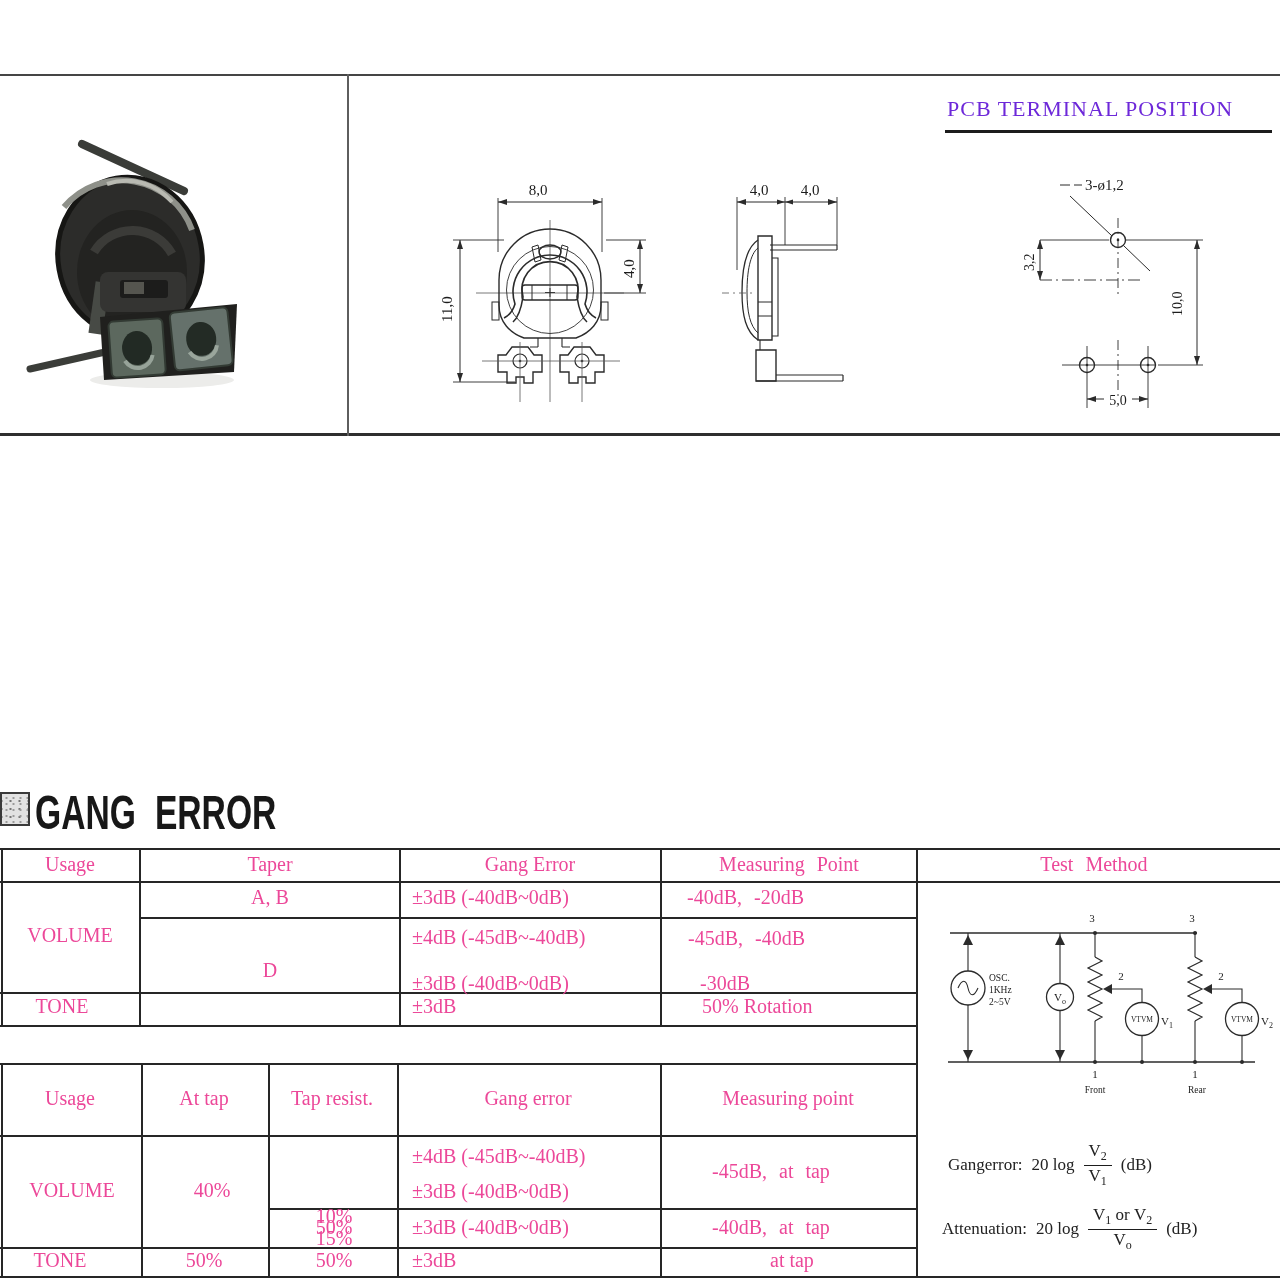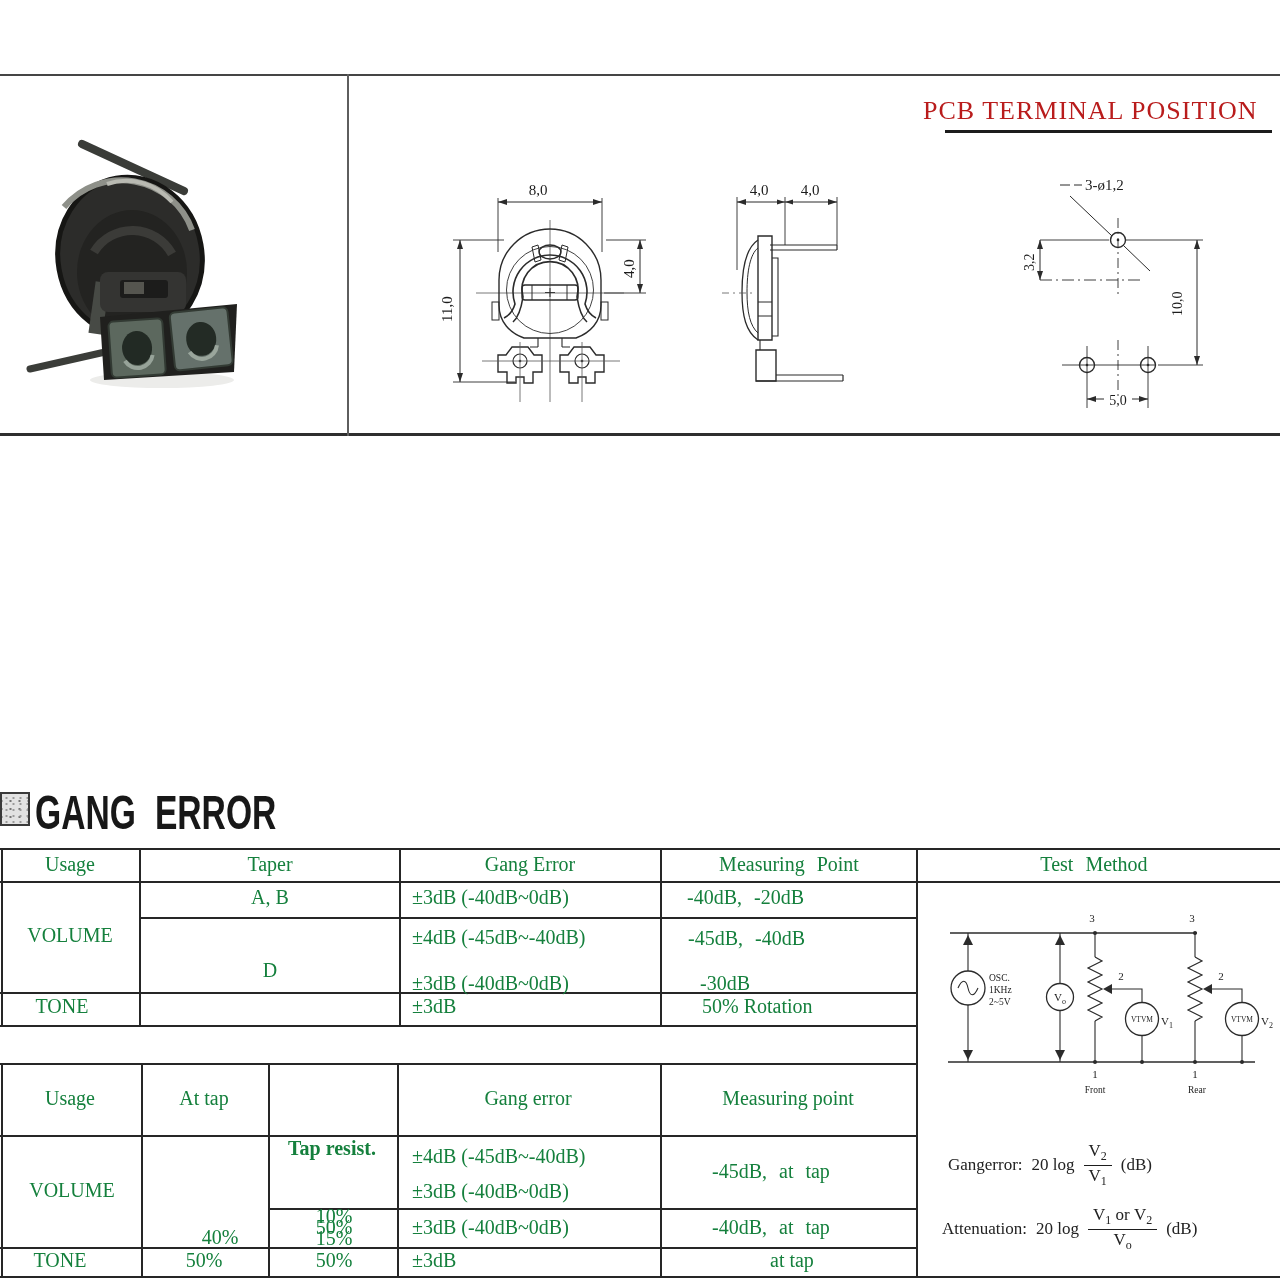--- a/index.html
+++ b/index.html
@@ -1,27 +1,27 @@
 <!DOCTYPE html>
 <html><head>
 <meta charset="utf-8">
 <style>
   html,body{margin:0;padding:0;background:#fff;}
   #page{position:relative;width:1280px;height:1280px;background:#ffffff;
         font-family:"Liberation Serif",serif;color:#161616;overflow:hidden;}
   .hl,.vl{position:absolute;background:#262626;}
   .hl{height:2px;} .vl{width:2px;}
   .frame{position:absolute;background:#454545;}
-  .t{position:absolute;font-size:20px;line-height:1.25;white-space:nowrap;color:#15803d;}
+  .t{position:absolute;font-size:20px;line-height:1.25;white-space:nowrap;color:#ec4899;}
   .tc{transform:translateX(-50%);}
   .ws{word-spacing:7px;}
   svg{position:absolute;}
   svg text{font-family:"Liberation Serif",serif;fill:#1c1c1c;}
-  #pcb-heading{position:absolute;left:923px;top:96px;font-size:26px;letter-spacing:1px;
-               color:#b91c1c;white-space:nowrap;}
+  #pcb-heading{position:absolute;left:947px;top:96px;font-size:22px;letter-spacing:1px;
+               color:#6d28d9;white-space:nowrap;}
   #pcb-underline{position:absolute;left:945px;top:130px;width:327px;height:3px;background:#1c1c1c;}
   #gang-icon{position:absolute;left:0px;top:792px;width:26px;height:30px;border:2px solid #3a3a3a;
              background-color:#e2e2e2;
              background-image:radial-gradient(#9a9a9a 1px,transparent 1.3px),
                               radial-gradient(#767676 1px,transparent 1.3px);
              background-size:7px 6px,9px 8px;background-position:1px 1px,4px 3px;}
   #gang-heading{position:absolute;left:35px;top:789px;font-family:"Liberation Sans",sans-serif;
                 font-weight:700;font-size:48px;line-height:1;color:#181818;
                 transform:scaleX(0.70);transform-origin:left top;word-spacing:14px;white-space:nowrap;}
   .formula{position:absolute;display:flex;align-items:center;gap:9px;font-size:17px;color:#222;}
@@ -215,26 +215,26 @@
   <div class="hl" style="left:0;top:1247px;width:916px;"></div>
   <div class="hl" style="left:0;top:1276px;width:1280px;"></div>
   <div class="vl" style="left:1px;top:1063px;height:213px;"></div>
   <div class="vl" style="left:141px;top:1063px;height:213px;"></div>
   <div class="vl" style="left:268px;top:1063px;height:213px;"></div>
   <div class="vl" style="left:397px;top:1063px;height:213px;"></div>
   <div class="vl" style="left:660px;top:1063px;height:213px;"></div>
 
   <div class="t tc" style="left:70px;top:1086px;">Usage</div>
   <div class="t tc" style="left:204px;top:1086px;">At tap</div>
-  <div class="t tc" style="left:332px;top:1136px;font-weight:bold;">Tap resist.</div>
+  <div class="t tc" style="left:332px;top:1086px;">Tap resist.</div>
   <div class="t tc" style="left:528px;top:1086px;">Gang error</div>
   <div class="t tc" style="left:788px;top:1086px;">Measuring point</div>
 
   <div class="t tc" style="left:72px;top:1178px;">VOLUME</div>
-  <div class="t tc" style="left:220px;top:1178px;margin-top:47px;">40%</div>
+  <div class="t tc" style="left:212px;top:1178px;">40%</div>
   <div class="t tc" style="left:334px;top:1204px;">10%</div>
   <div class="t tc" style="left:334px;top:1226px;">15%</div>
   <div class="t tc" style="left:334px;top:1215px;">50%</div>
   <div class="t" style="left:412px;top:1144px;">±4dB (-45dB~-40dB)</div>
   <div class="t" style="left:412px;top:1179px;">±3dB (-40dB~0dB)</div>
   <div class="t" style="left:412px;top:1215px;">±3dB (-40dB~0dB)</div>
   <div class="t ws" style="left:712px;top:1159px;">-45dB, at tap</div>
   <div class="t ws" style="left:712px;top:1215px;">-40dB, at tap</div>
 
   <div class="t tc" style="left:60px;top:1248px;">TONE</div>

